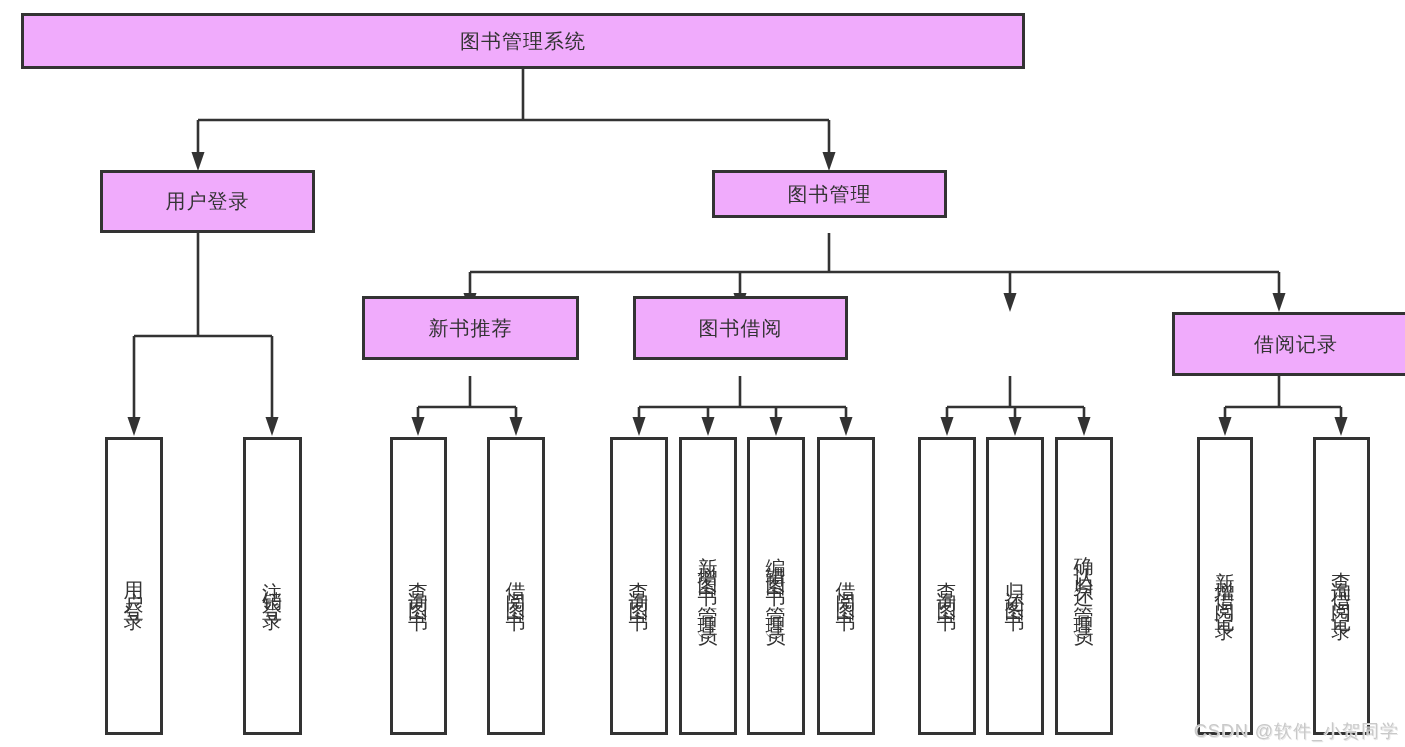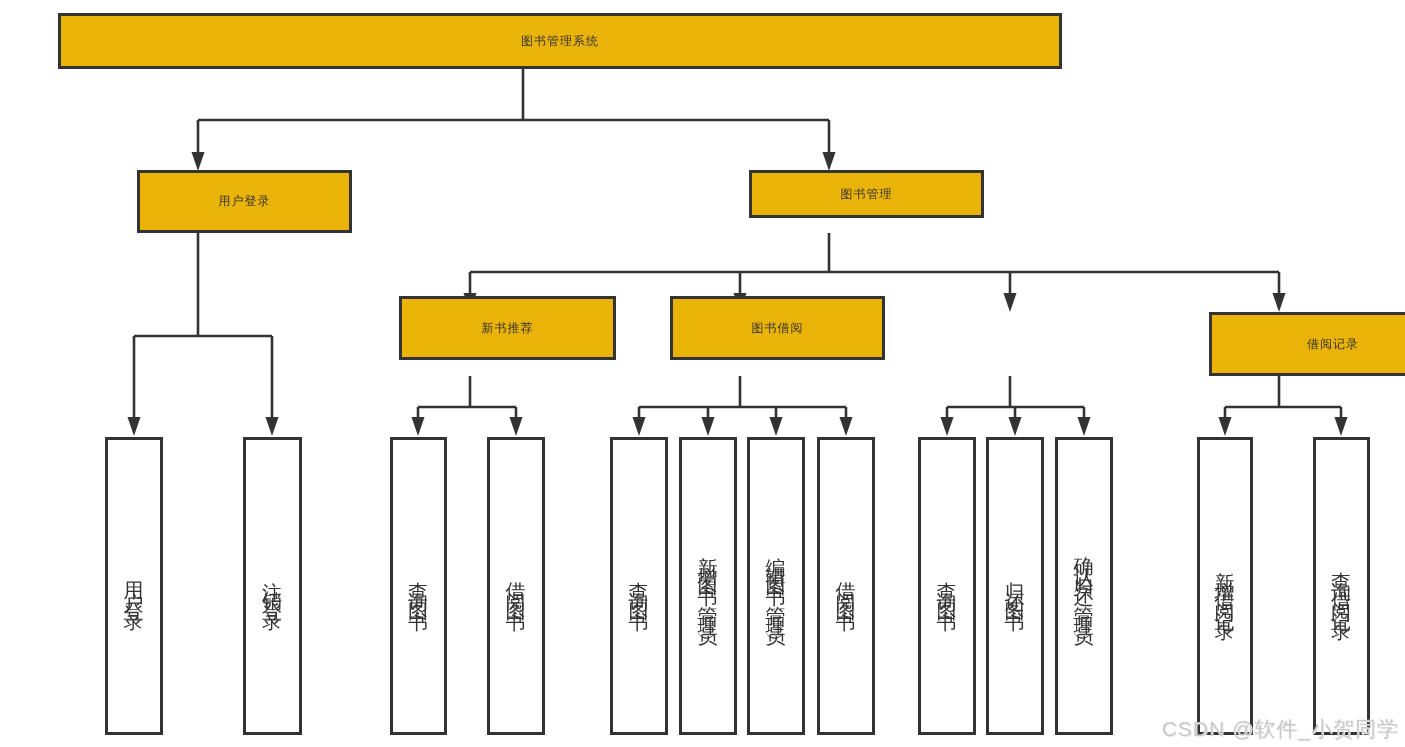--- a/index.html
+++ b/index.html
@@ -14,29 +14,28 @@
   .wires {
     position: absolute;
     left: 0; top: 0;
     width: 1405px; height: 747px;
     pointer-events: none;
   }
   .hbox {
     position: absolute;
     box-sizing: border-box;
     border: 3px solid #333333;
-    background: #eab308;
+    background: #f0abfc;
     display: flex;
     align-items: center;
     justify-content: center;
-    font-size: 12px;
+    font-size: 20px;
     letter-spacing: 1px;
     color: #333333;
     z-index: 2;
-    margin-left: 37px;
   }
   .vbox {
     position: absolute;
     top: 437px;
     height: 298px;
     box-sizing: border-box;
     border: 3px solid #333333;
     background: #ffffff;
     display: flex;
     align-items: center;
@@ -49,21 +48,21 @@
     font-size: 20px;
     letter-spacing: 10px;
     line-height: 1;
     color: #333333;
     white-space: nowrap;
   }
   .watermark {
     position: absolute;
     right: 6px;
     bottom: 4px;
-    font-size: 21px;
+    font-size: 18px;
     color: #c9c9c9;
     text-shadow: 1px 1px 0 #e8e8e8;
     letter-spacing: 1px;
     z-index: 3;
     white-space: nowrap;
   }
 </style>
 </head>
 <body>
 

